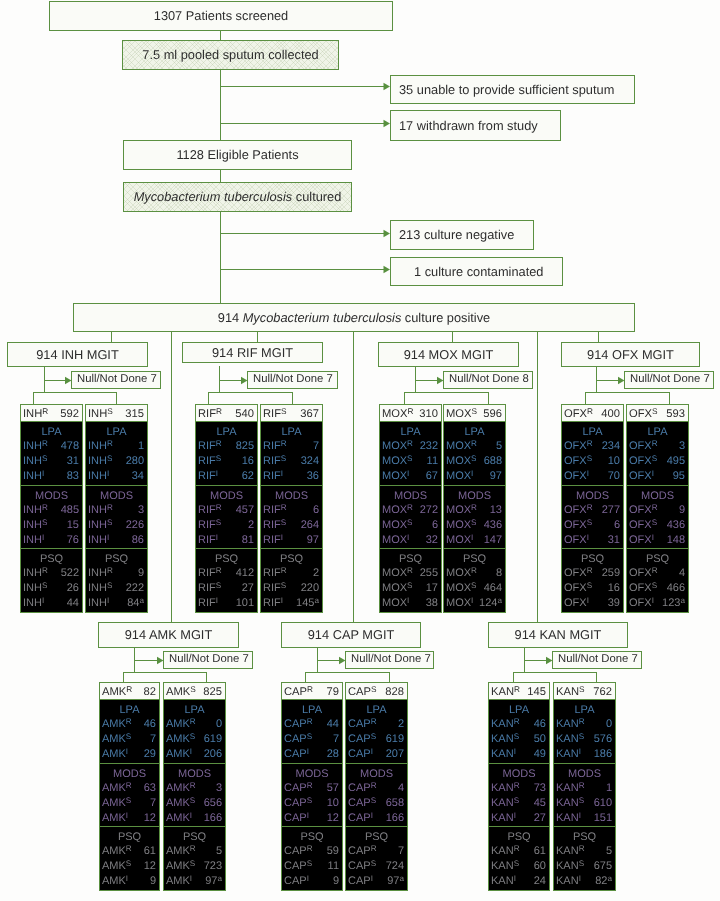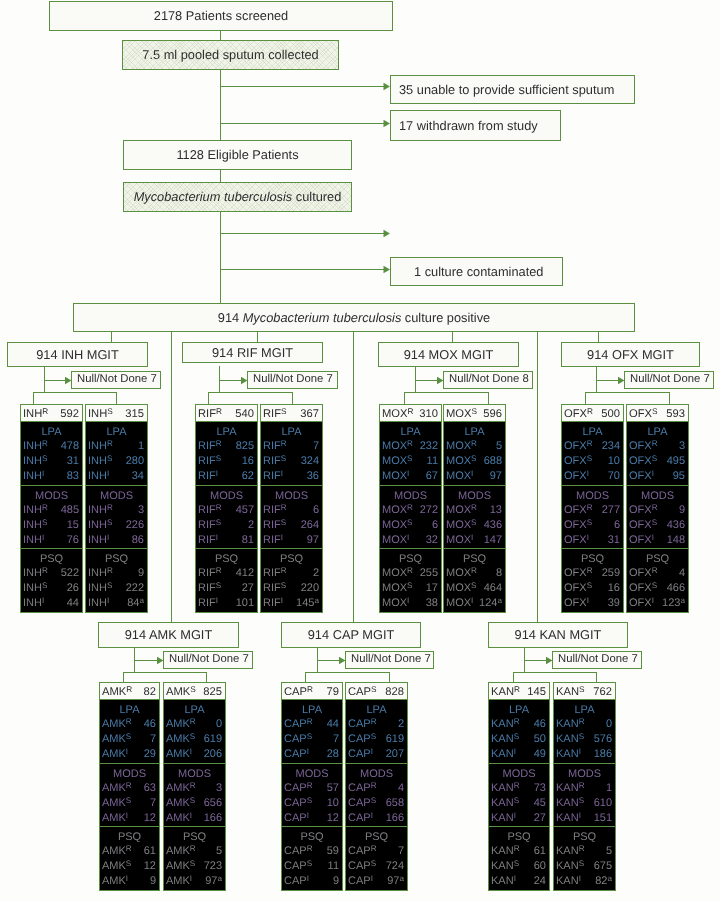--- a/index.html
+++ b/index.html
@@ -97,37 +97,40 @@
       <line x1="305.5" y1="672" x2="305.5" y2="683"></line>
       <line x1="389.5" y1="672" x2="389.5" y2="683"></line>
       <line x1="524.5" y1="647" x2="524.5" y2="672"></line>
       <line x1="524" y1="660.5" x2="546.5" y2="660.5"></line>
       <polygon points="552.5,660.5 546,656.7 546,664.3"></polygon>
       <line x1="513" y1="672.5" x2="596" y2="672.5"></line>
       <line x1="513.5" y1="672" x2="513.5" y2="683"></line>
       <line x1="596.5" y1="672" x2="596.5" y2="683"></line>
     </svg>
   <div class="box" style="left: 49px; top: 1px; width: 344px; height: 30px;">
-    <span>2178 Patients screened</span>
+    <span>1307 Patients screened</span>
   </div>
   <div class="box hatch" style="left: 122px; top: 40px; width: 217px; height: 30px;">
     <span>7.5 ml pooled sputum collected</span>
   </div>
   <div class="box lft" style="left: 390px; top: 75px; width: 245px; height: 29px;">
     <span>35 unable to provide sufficient sputum</span>
   </div>
   <div class="box lft" style="left: 390px; top: 110px; width: 171px; height: 31px;">
     <span>17 withdrawn from study</span>
   </div>
   <div class="box" style="left: 123px; top: 140px; width: 229px; height: 30px;">
     <span>1128 Eligible Patients</span>
   </div>
   <div class="box hatch" style="left: 123px; top: 182px; width: 229px; height: 30px;">
     <em>Mycobacterium tuberculosis</em>
     <span> cultured</span>
+  </div>
+  <div class="box lft" style="left: 390px; top: 220px; width: 144px; height: 30px;">
+    <span>213 culture negative</span>
   </div>
   <div class="box lft" style="left: 390px; top: 257px; width: 173px; height: 29px; padding-left: 23px;">
     <span>1 culture contaminated</span>
   </div>
   <div class="box" style="left: 73px; top: 303px; width: 562px; height: 29px;">
     <span>914 </span>
     <em>Mycobacterium tuberculosis</em>
     <span> culture positive</span>
   </div>
 <div class="box" style="left:7px;top:342px;width:141px;height:25px;">
@@ -456,21 +459,21 @@
     </div>
     <div class="box" style="left:561px;top:342px;width:139px;height:25px;">
       <span>914 OFX MGIT</span>
     </div>
     <div class="box lft sm" style="left:624px;top:371px;width:90px;height:18px;">
       <span>Null/Not Done 7</span>
     </div>
     <div class="panel" style="left:561px;top:404px;width:63px;height:208px;">
       <div class="chead">
         <span class="hd-lab">OFX<sup>R</sup></span>
-        <span class="hd-val">500</span>
+        <span class="hd-val">400</span>
       </div>
       <div class="csec" style="top: 17px; height: 65px; color: rgb(74, 123, 168);">
         <div class="sectitle">LPA</div>
         <div class="ln" style="top: 17px;">
           <span class="lab">OFX<sup>R</sup></span>
           <span class="val">234</span>
         </div>
         <div class="ln" style="top: 32px;">
           <span class="lab">OFX<sup>S</sup></span>
           <span class="val">10</span>

